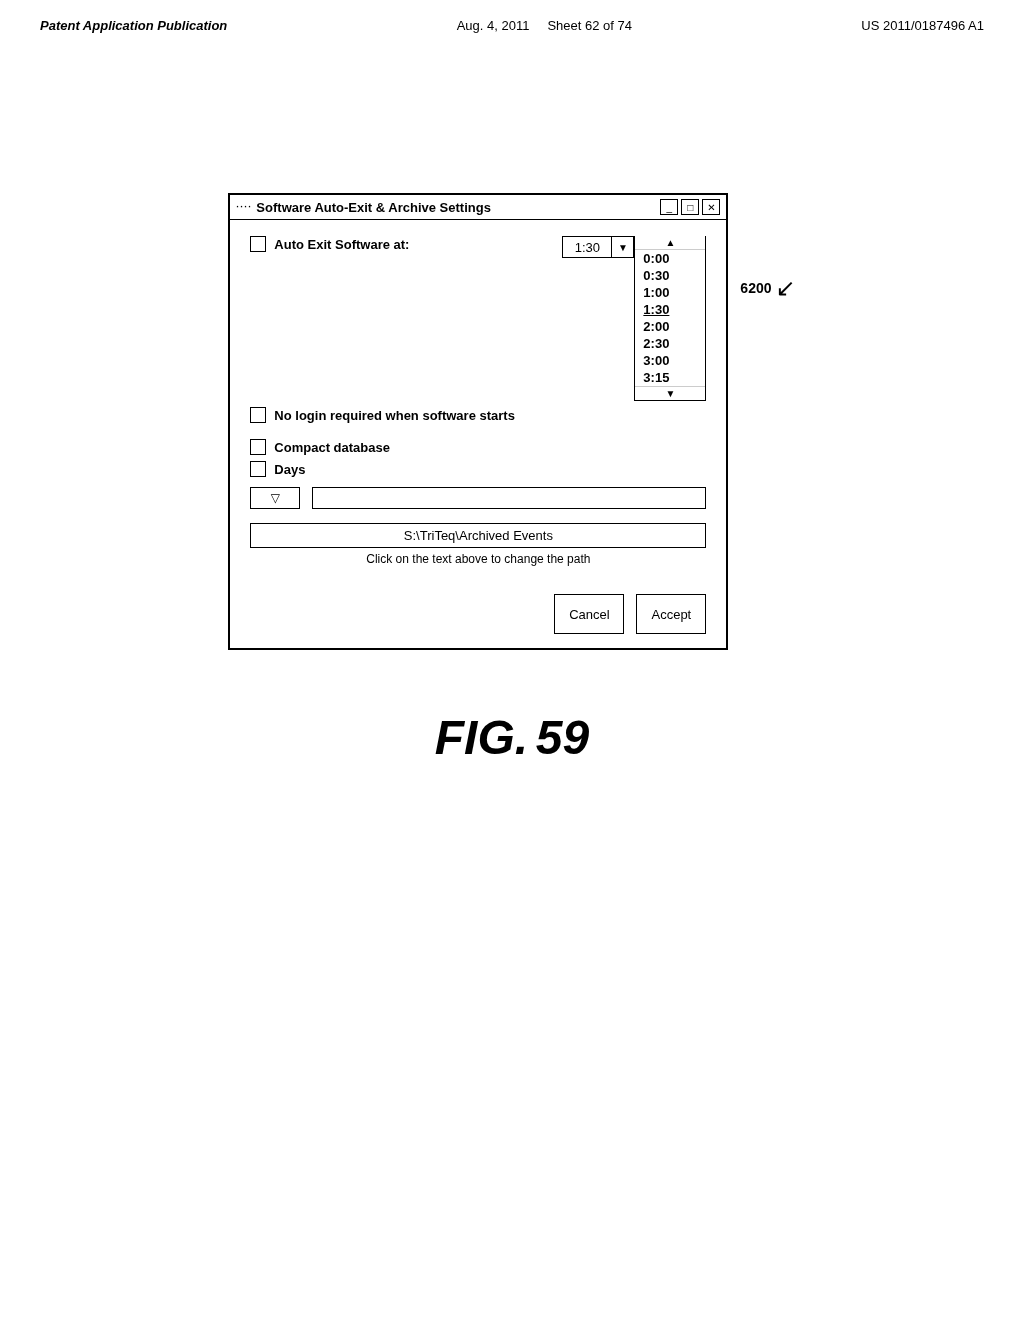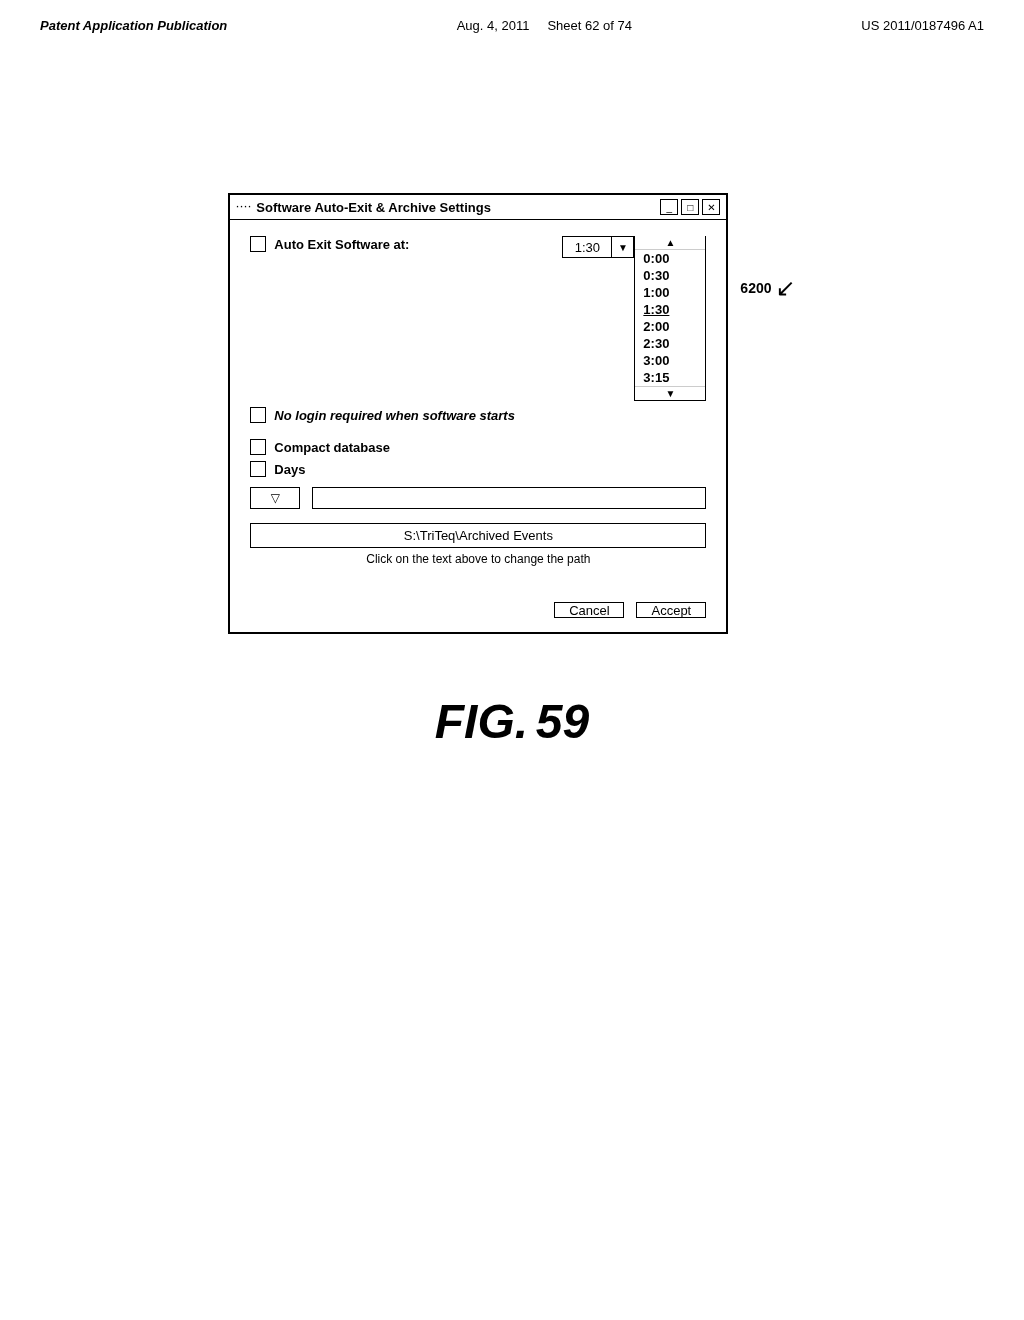--- a/index.html
+++ b/index.html
@@ -204,21 +204,20 @@
       font-size: 10px;
     }
 
     
     .no-login-row {
       display: flex;
       align-items: center;
       gap: 8px;
       margin-top: 6px;
       margin-bottom: 16px;
-      font-style: italic;
     }
 
     
     .compact-section {
       margin-bottom: 8px;
     }
     .days-row {
       margin-top: 6px;
     }
 
@@ -253,33 +252,33 @@
       border: 1.5px solid #000;
       padding: 4px 4px;
       margin-bottom: 4px;
       text-align: center;
       font-size: 13px;
       cursor: pointer;
     }
     .path-help {
       text-align: center;
       font-size: 12px;
-      margin-bottom: 14px;
+      margin-bottom: 6px;
     }
 
     
     .dialog-footer {
       display: flex;
       justify-content: flex-end;
       gap: 12px;
       padding: 6px 20px 14px 20px;
     }
     .footer-btn {
       min-width: 70px;
-      height: 16px;
+      height: 40px;
       border: 1.5px solid #000;
       background: #fff;
       font-size: 13px;
       cursor: pointer;
       padding: 0 12px;
     }
 
     
     .annotation {
       display: flex;

